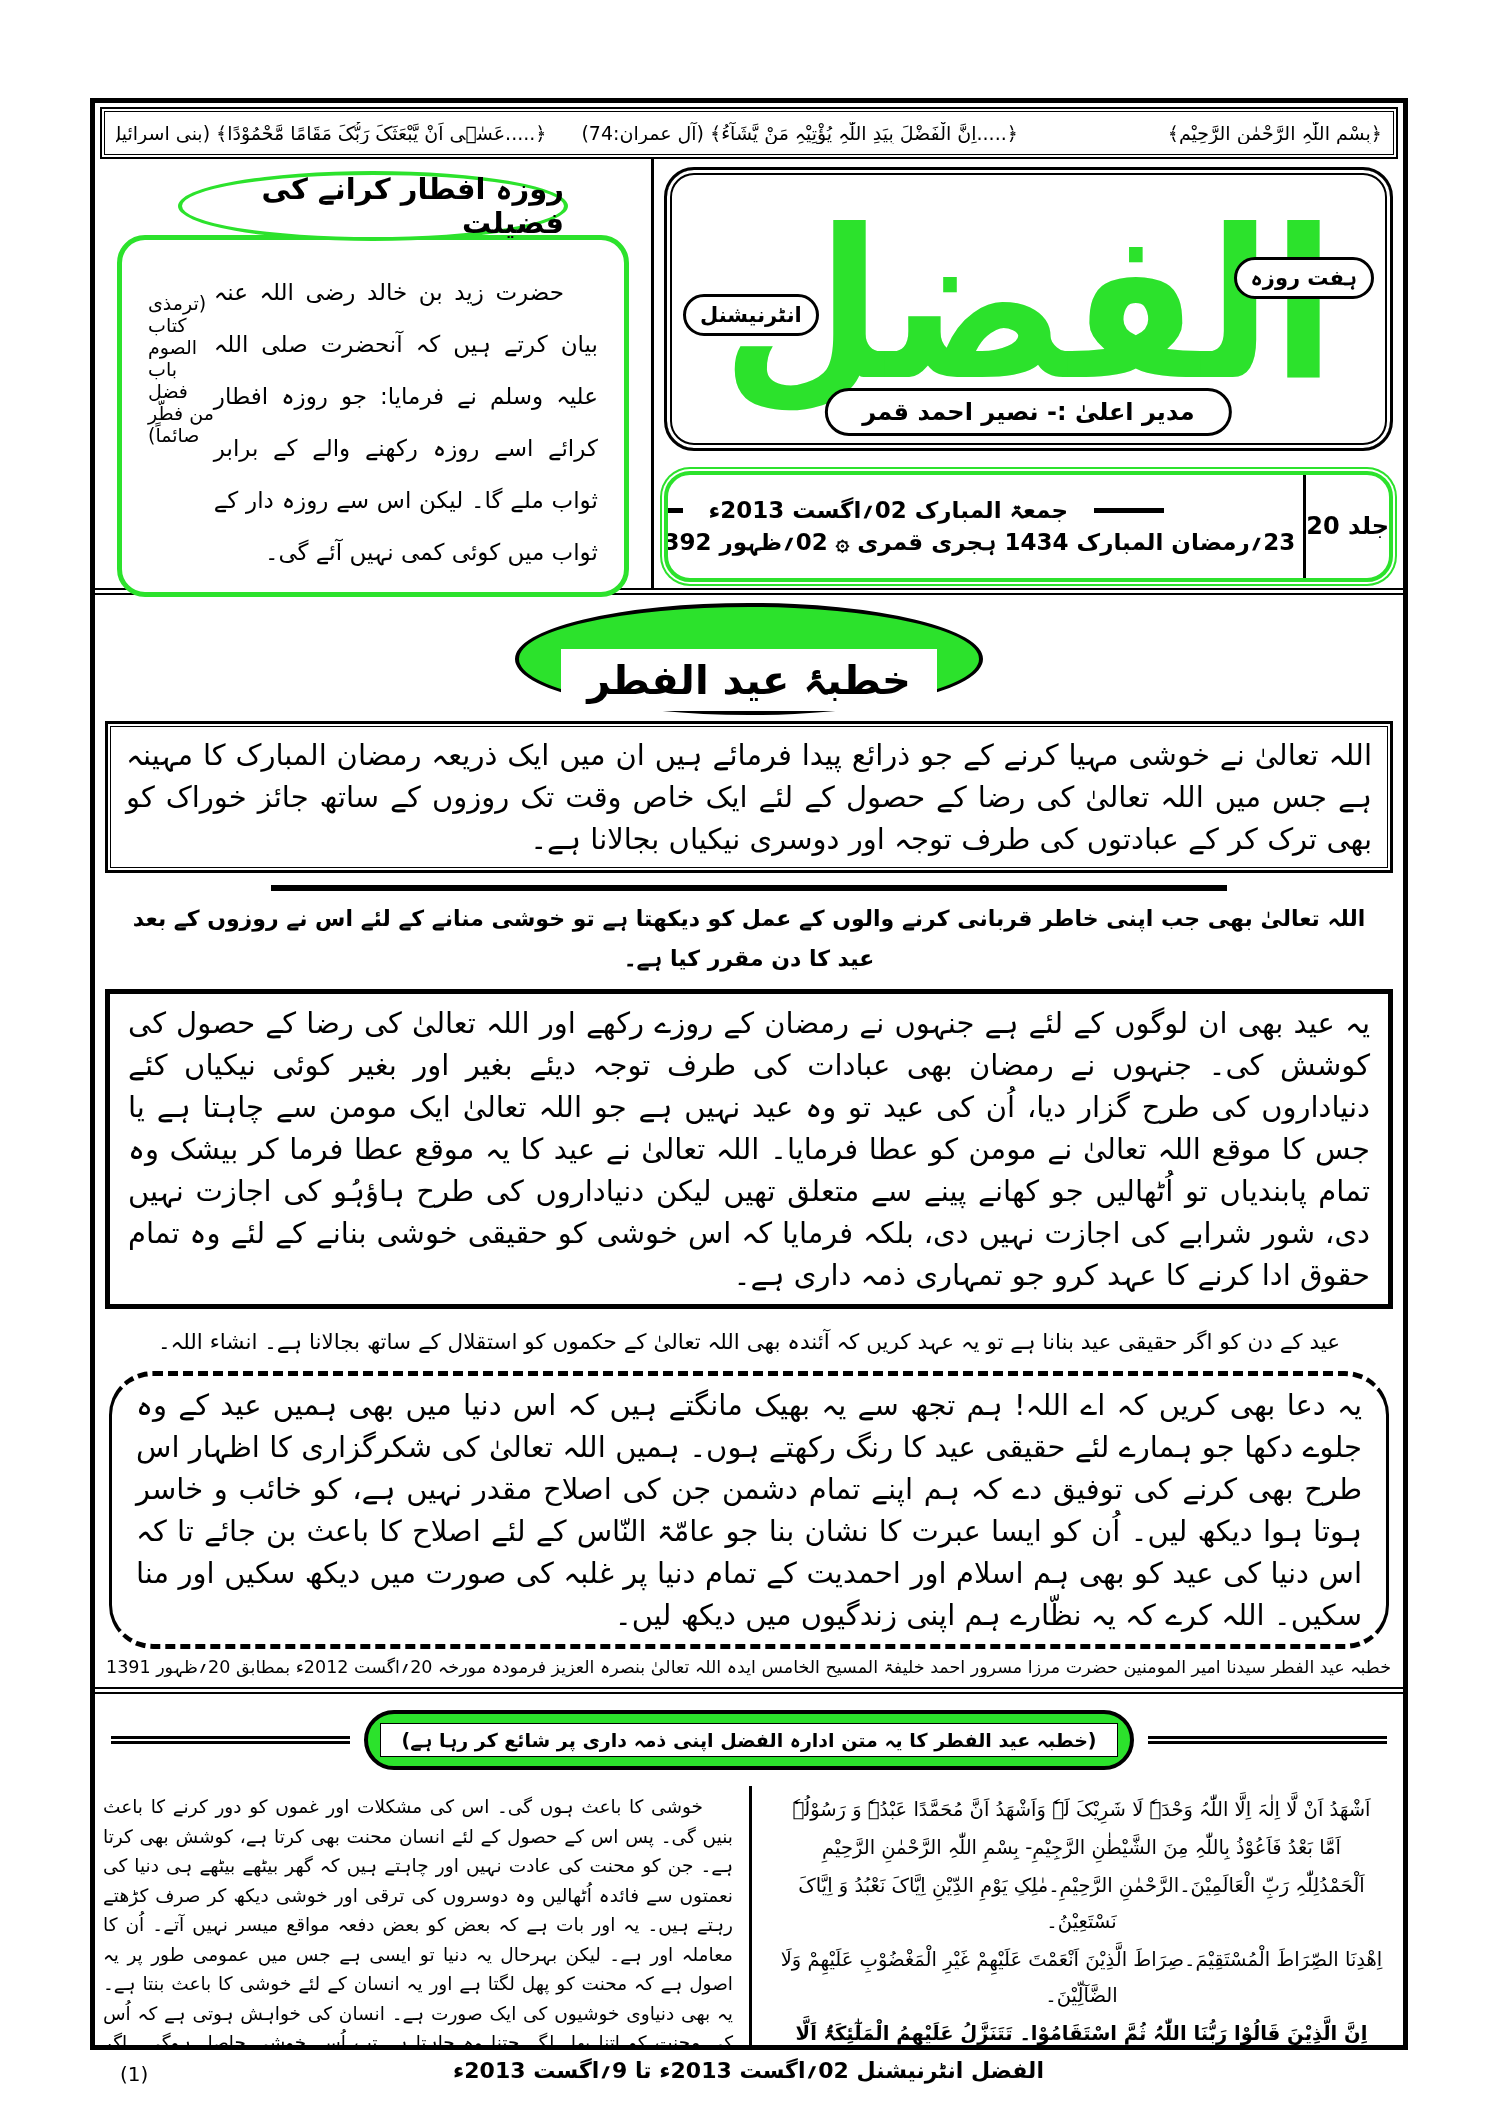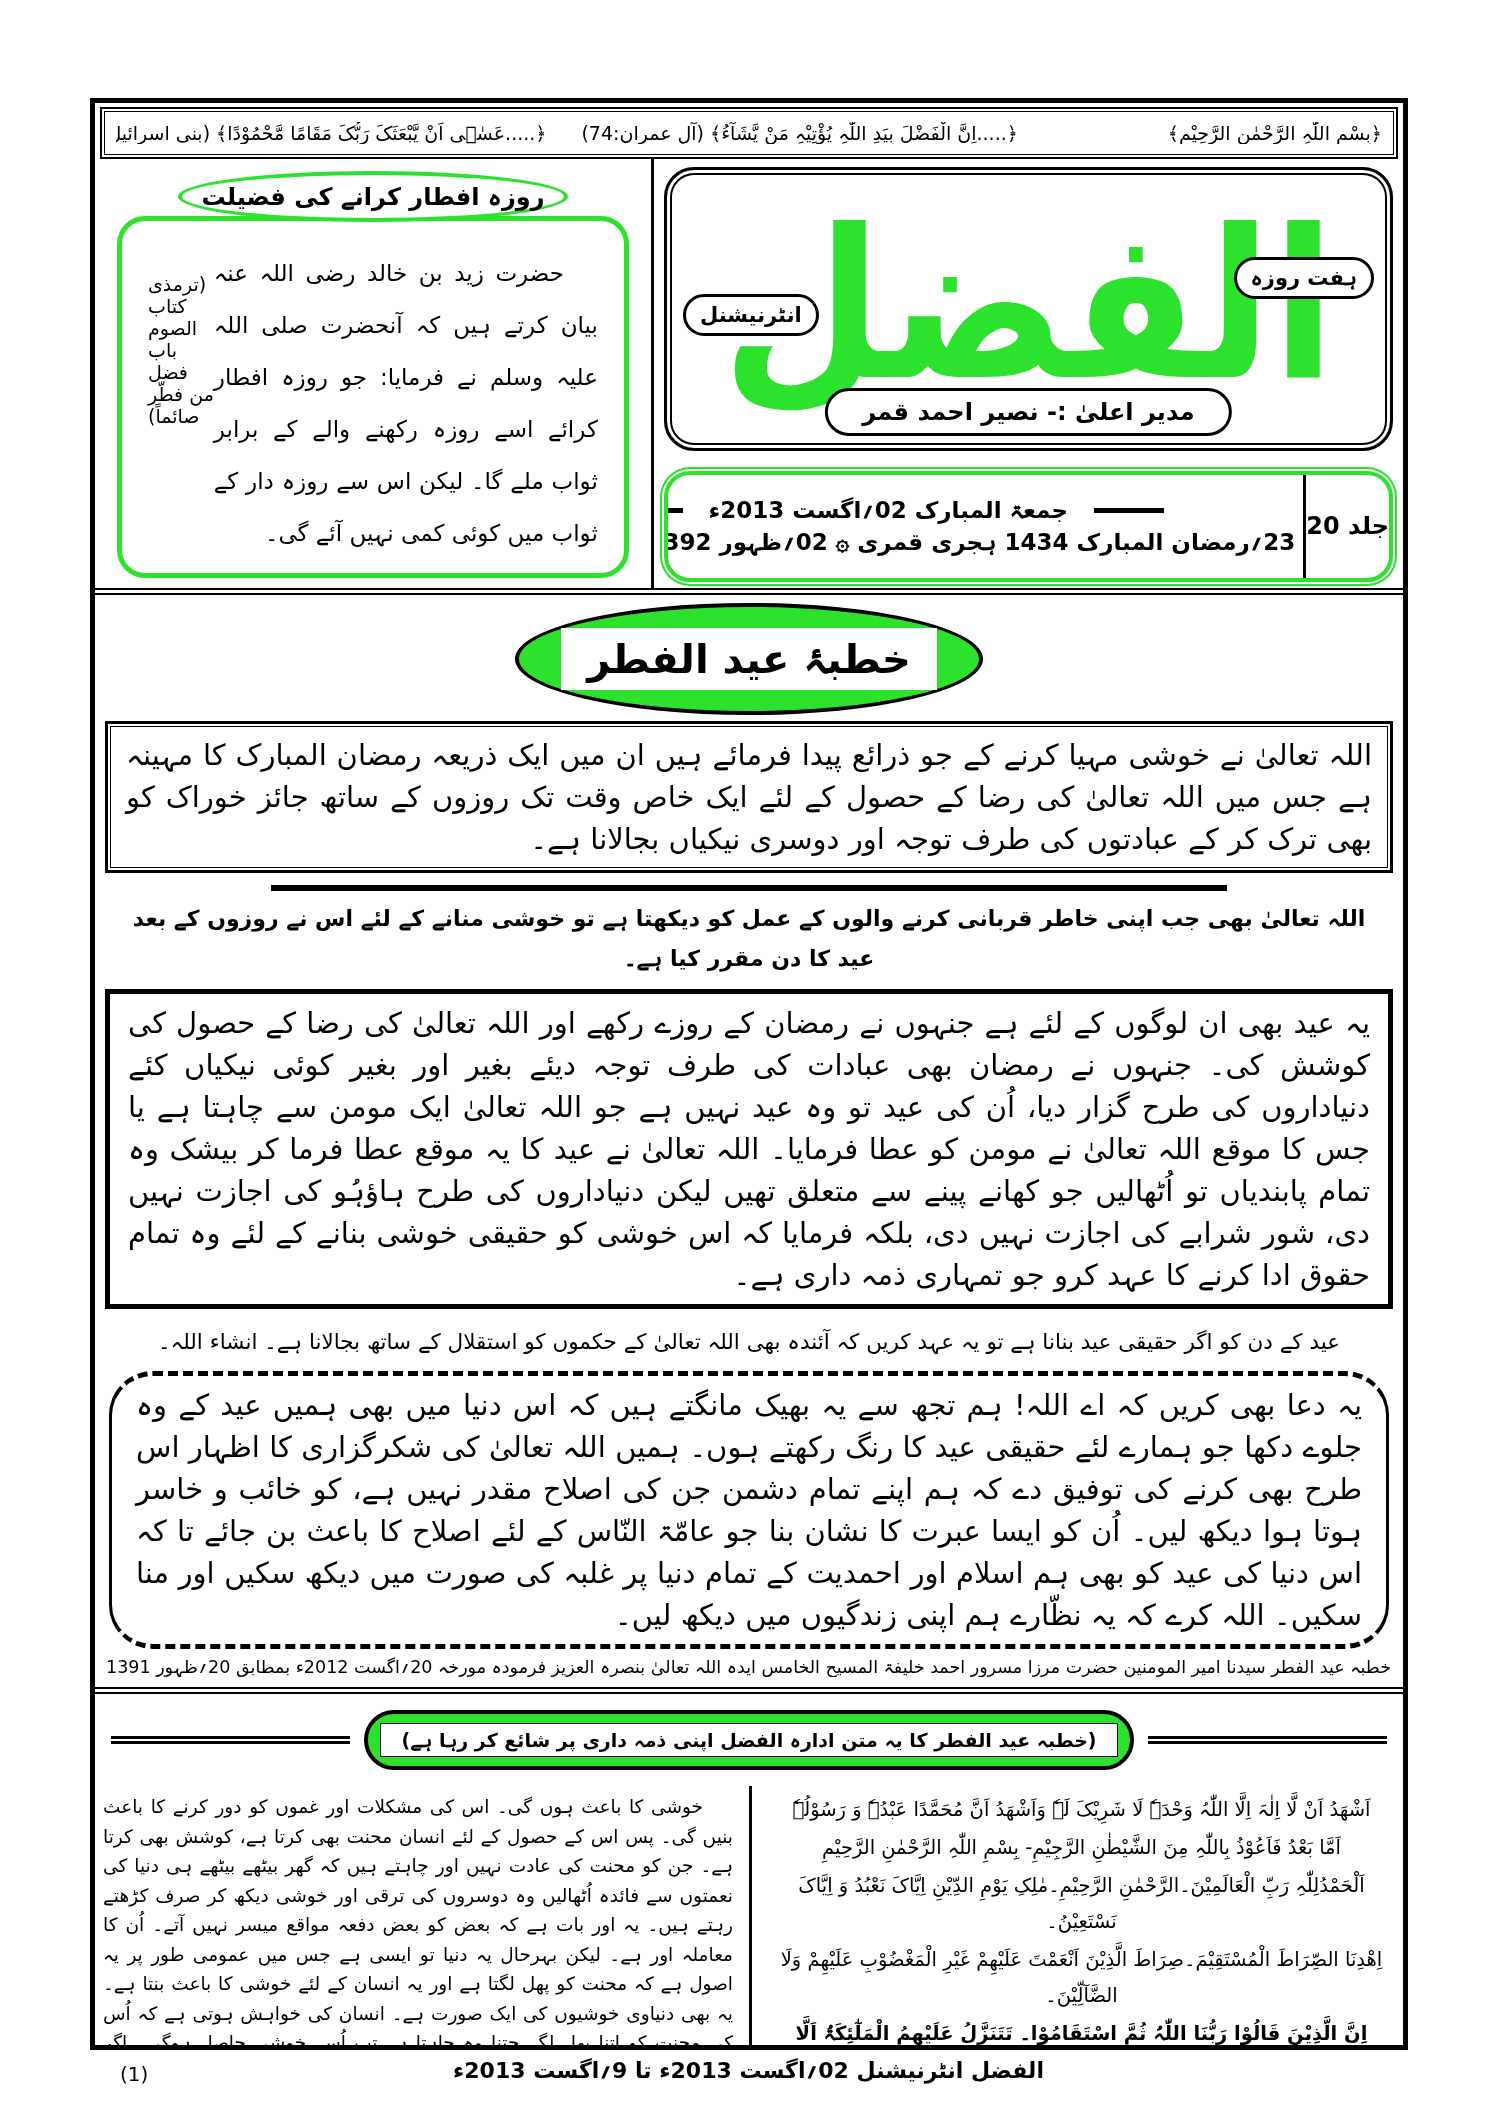--- a/index.html
+++ b/index.html
@@ -50,34 +50,34 @@
   .dl-vol,.dl-issue{display:flex;align-items:center;justify-content:center;font-size:24px;font-weight:bold;white-space:nowrap;}
   .dl-vol{width:96px;border-left:3px solid #000;}
   .dl-mid{flex:1;display:flex;flex-direction:column;align-items:center;justify-content:center;gap:6px;padding:4px 8px;}
   .dl-line1{font-size:23px;font-weight:bold;display:flex;align-items:center;gap:26px;}
   .dl-line1 .dash{width:70px;height:5px;background:#000;}
   .dl-line2{font-size:23px;font-weight:bold;white-space:nowrap;}
   
   .fazilat-cell{flex:1;box-sizing:border-box;padding:12px 22px 10px 22px;display:flex;flex-direction:column;align-items:center;}
   .oval-title{
     border:4px solid #2ce22c;border-radius:50%;width:390px;height:70px;box-sizing:border-box;
-    display:flex;align-items:center;justify-content:center;font-size:24px;font-weight:bold;background:#fff;z-index:2;
+    display:flex;align-items:center;justify-content:center;font-size:29px;font-weight:bold;background:#fff;z-index:2;
   }
   .hadith-box{
     border:5px solid #2ce22c;border-radius:28px;margin-top:-6px;width:100%;box-sizing:border-box;
     padding:26px 26px 14px 26px;flex:1;display:flex;flex-direction:row;justify-content:flex-start;background:#fff;
   }
   .hadith-text{font-size:23px;line-height:52px;text-align:justify;text-indent:34px;margin:0;}
   .hadith-source{font-size:19px;margin-top:26px;text-align:left;direction:rtl;}
   
   .article{flex:0 0 auto;padding:4px 8px 0 8px;border-bottom:7px double #000;box-sizing:border-box;}
   .ellipse-wrap{display:flex;justify-content:center;margin:4px 0 6px 0;}
   .headline-ellipse{
     width:460px;height:104px;background:#2ce22c;border:4px solid #000;border-radius:50%;
-    display:flex;align-items:center;justify-content:center;
+    display:flex;align-items:flex-end;justify-content:center;
   }
   .headline-inner{background:#fff;padding:8px 26px;font-size:40px;font-weight:bold;white-space:nowrap;}
   .p1-box{border:3px solid #000;box-shadow:inset 0 0 0 2px #fff,inset 0 0 0 3px #000;padding:10px 18px;margin:0 2px;}
   .article p.body{font-size:29px;line-height:42px;text-align:justify;margin:0;}
   .sep-line{width:74%;height:6px;background:#000;margin:12px auto 8px auto;}
   .para2{font-weight:bold;text-align:center;font-size:22px;line-height:40px;margin:4px 10px 10px 10px;}
   .p3-box{border:5px solid #000;padding:8px 18px;margin:8px 2px;}
   .para4{font-size:21.5px;line-height:42px;text-align:center;margin:12px 8px 8px 8px;}
   .p5-box{
     border-left:3px solid #000;border-right:3px solid #000;

